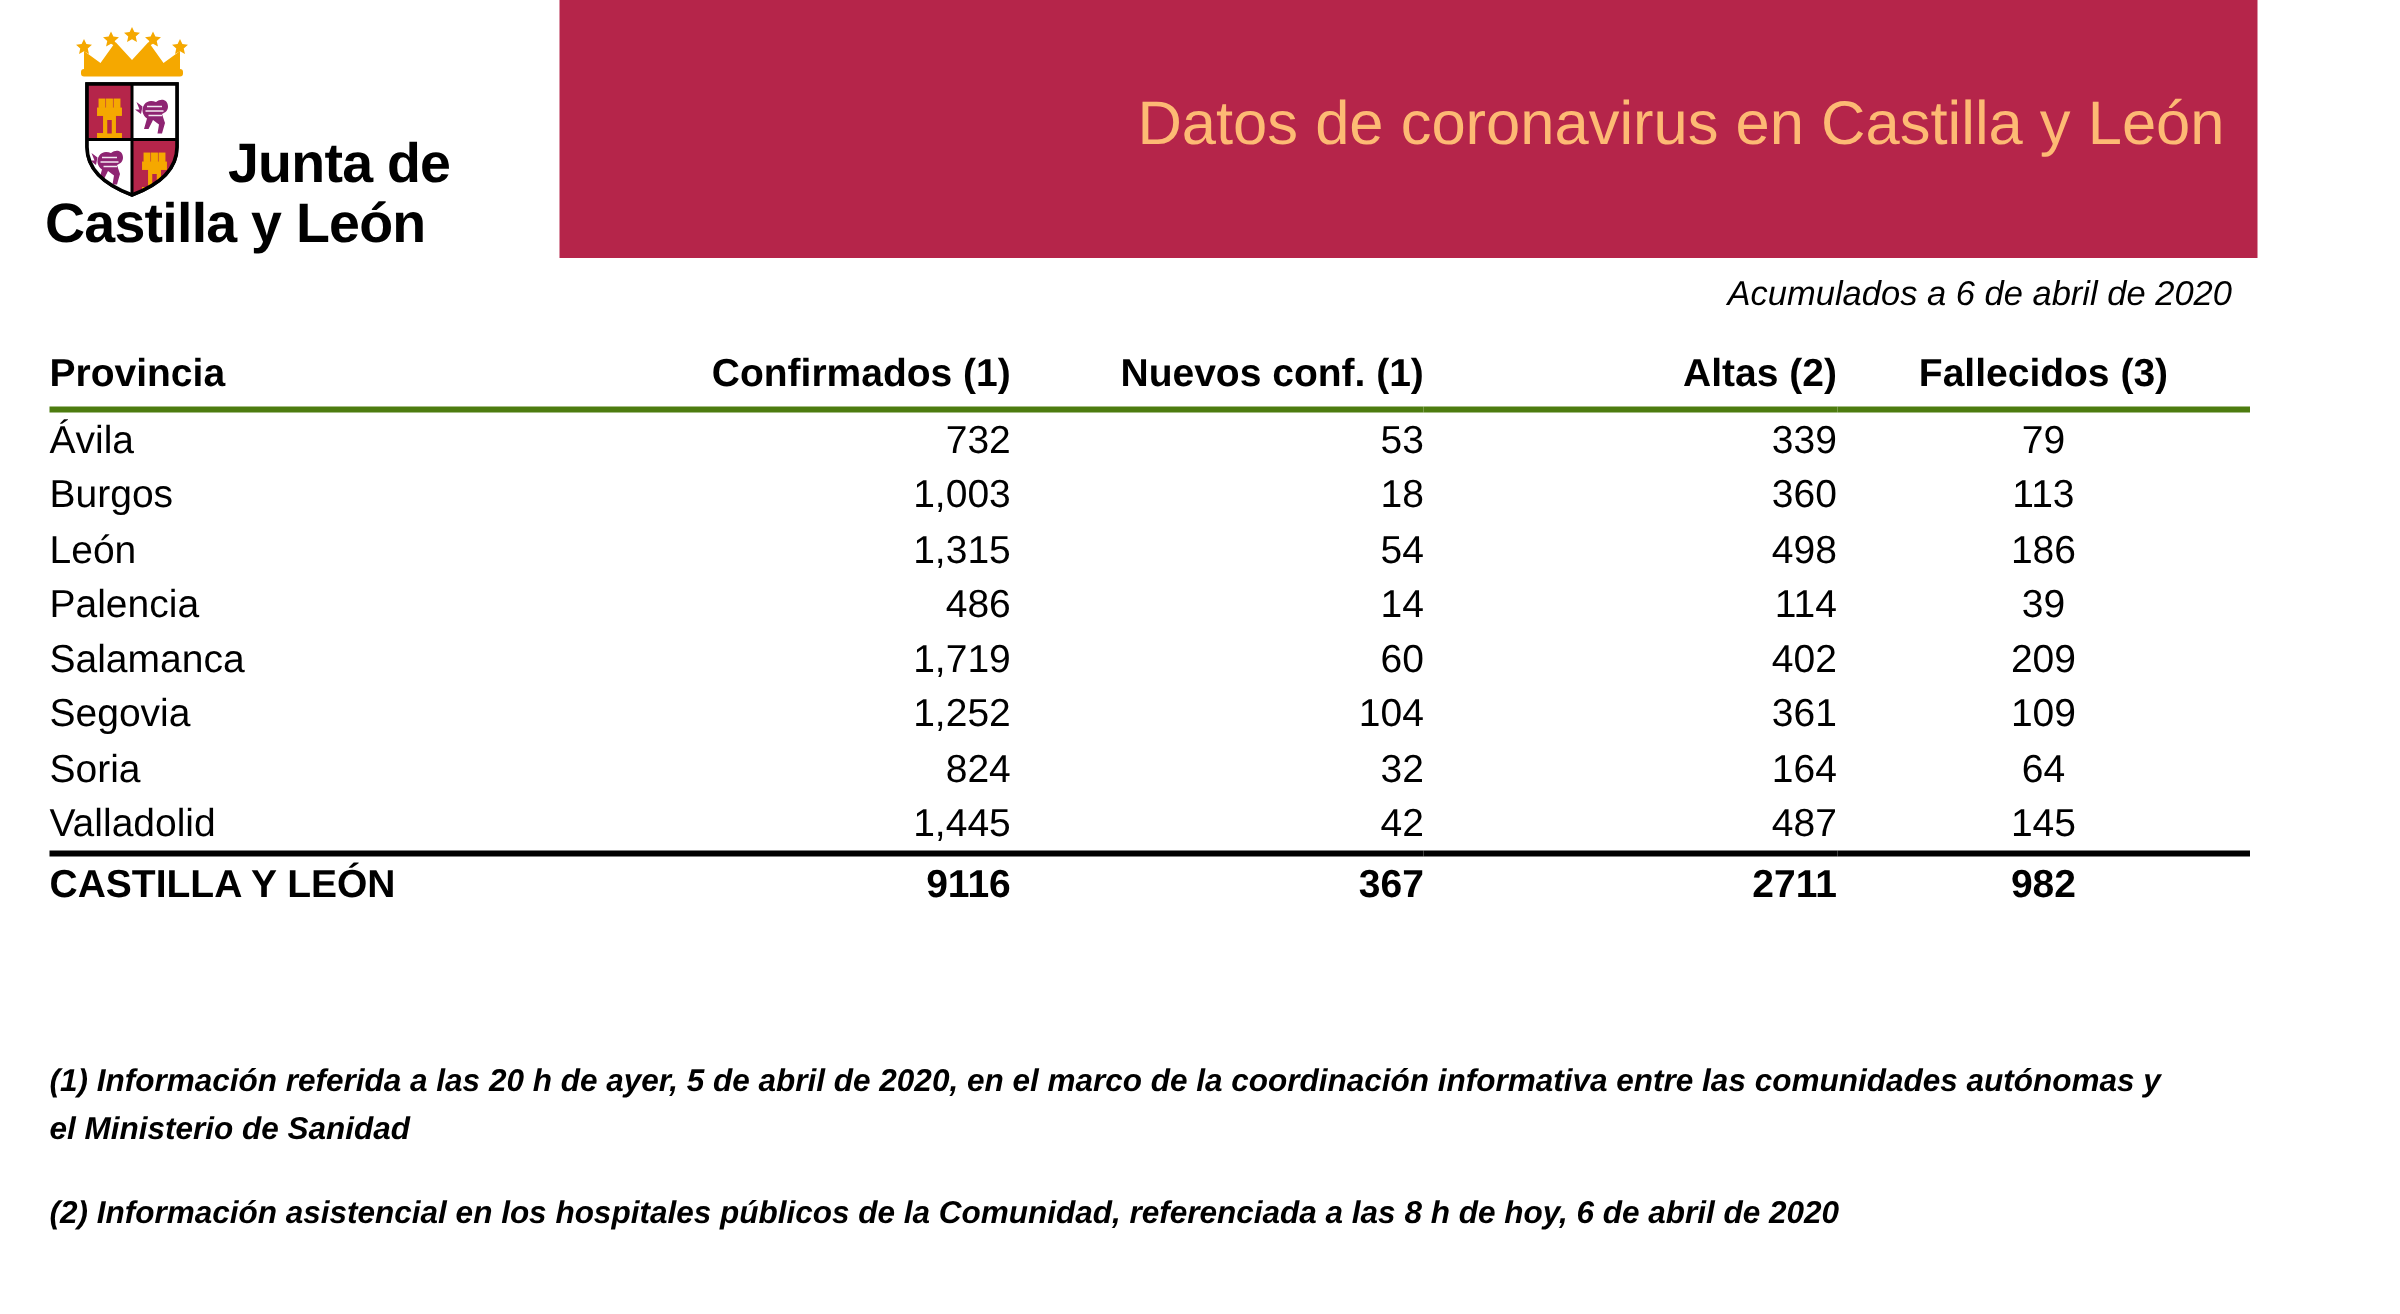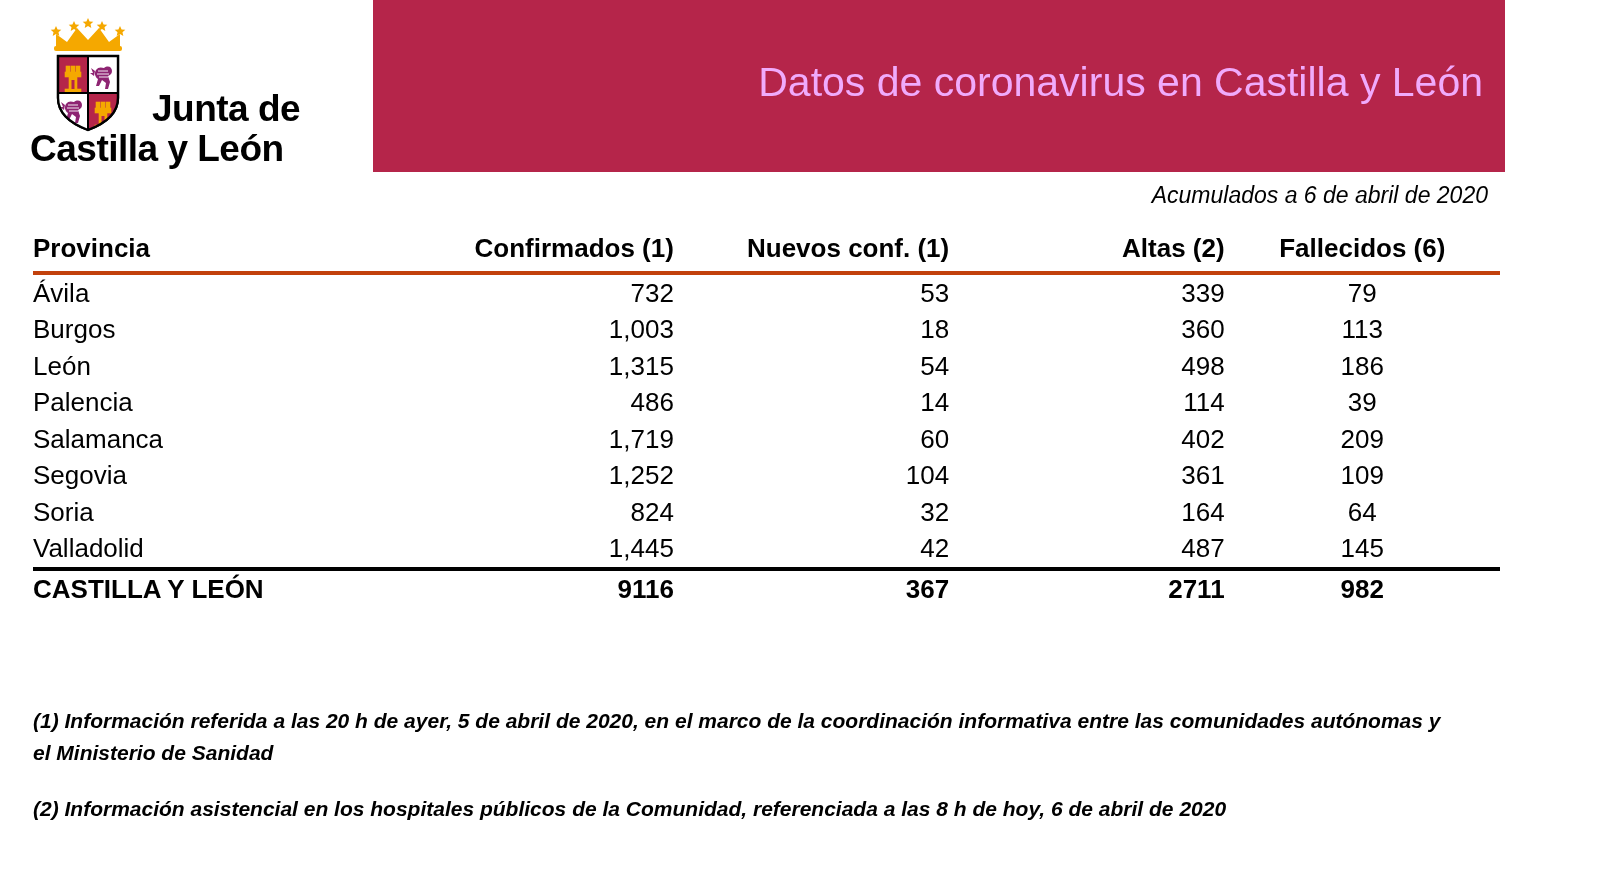--- a/index.html
+++ b/index.html
@@ -63,21 +63,21 @@
     top: 0px;
     width: 1132px;
     height: 172px;
     background: #b5254a;
     box-sizing: border-box;
   }
   #banner-title {
     position: absolute;
     right: 22px;
     top: 60px;
-    color: #f0abfc;
+    color: #fdba74;
     font-size: 41px;
     font-weight: normal;
     line-height: 1.1;
     white-space: nowrap;
   }
 
   
   #subtitle {
     position: absolute;
     right: 112px;
@@ -105,21 +105,21 @@
   }
   #data-table th {
     font-weight: bold;
     font-size: 26px;
     padding-bottom: 4px;
   }
   .col-prov { width: 365px; text-align: left; }
   .col-num  { width: 275px; text-align: right; }
   .col-num3 { width: 275px; text-align: center; }
 
-  thead tr { border-bottom: 4px solid #c2410c; }
+  thead tr { border-bottom: 4px solid #4d7c0f; }
   tbody tr td { border: none; }
   tr.total-row {
     border-top: 4px solid #000000;
     font-weight: bold;
   }
   tr.total-row td {
     font-weight: bold;
     padding-top: 3px;
     font-size: 26px;
   }
@@ -232,21 +232,21 @@
 
 <div id="subtitle">Acumulados a 6 de abril de 2020</div>
 
 <table id="data-table">
   <thead>
     <tr>
       <th class="col-prov">Provincia</th>
       <th class="col-num">Confirmados (1)</th>
       <th class="col-num">Nuevos conf. (1)</th>
       <th class="col-num">Altas (2)</th>
-      <th class="col-num3">Fallecidos (6)</th>
+      <th class="col-num3">Fallecidos (3)</th>
     </tr>
   </thead>
   <tbody id="table-body">
       <tr>
         <td class="col-prov">Ávila</td>
         <td class="col-num">732</td>
         <td class="col-num">53</td>
         <td class="col-num">339</td>
         <td class="col-num3">79</td>
       </tr>

